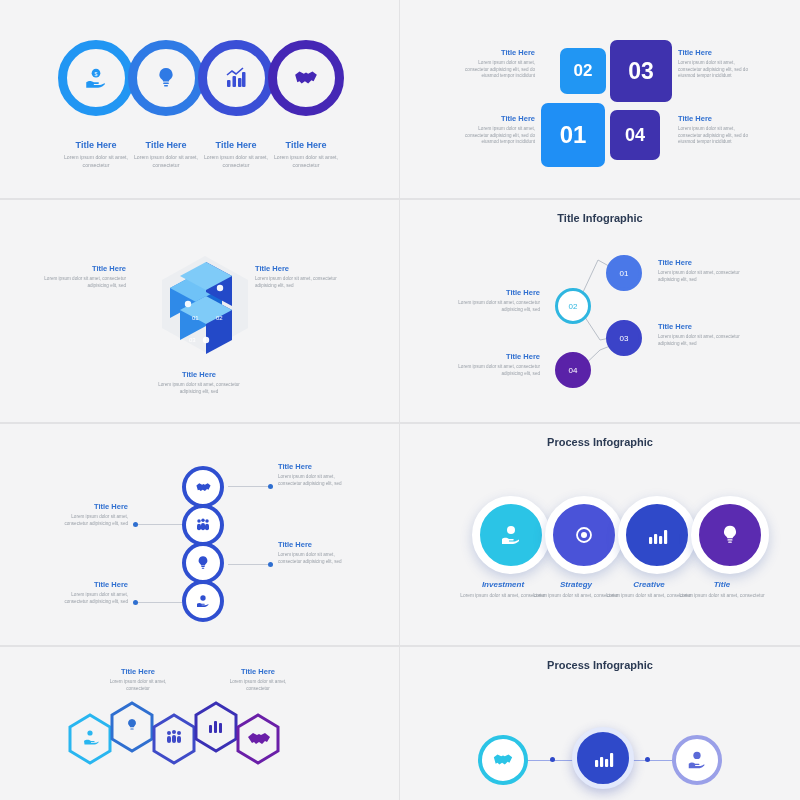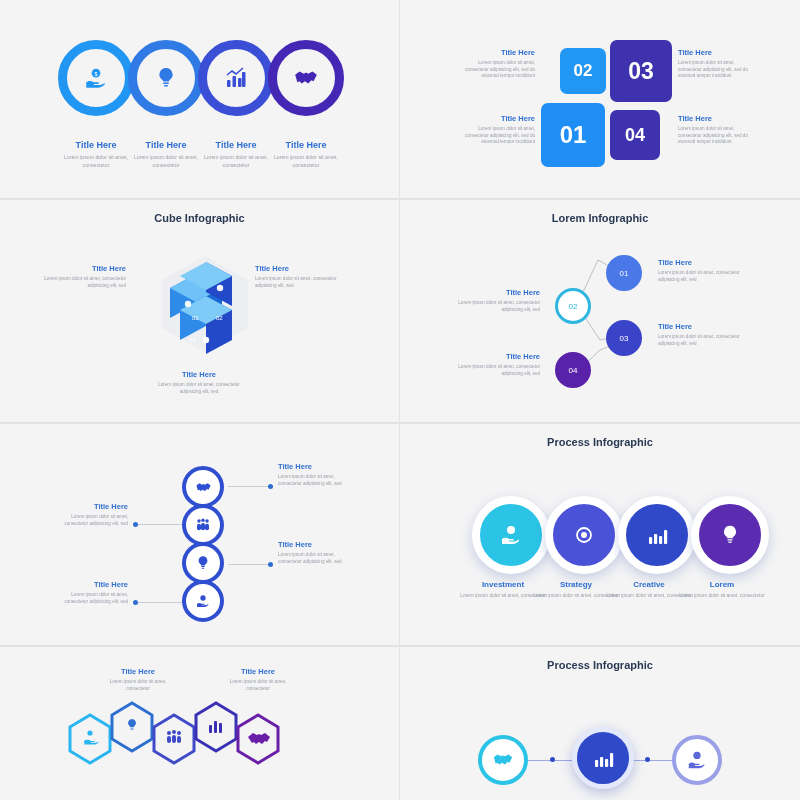--- a/index.html
+++ b/index.html
@@ -51,21 +51,21 @@
   .p4txt .sub{font-size:4.6px;margin-top:3px;}
 
   
   .p5r{position:absolute;border-radius:50%;box-sizing:border-box;border:4px solid #2f4fd0;background:#fff;display:flex;align-items:center;justify-content:center;width:42px;height:42px;}
   .p5txt{position:absolute;width:80px;}
   .p5txt .ttl{font-size:7.5px;}
   .p5txt .sub{font-size:4.6px;margin-top:3px;}
   .dot{position:absolute;width:5px;height:5px;border-radius:50%;background:#2f6fd0;}
   .dline{position:absolute;height:1px;background:#c8ccd4;}
   .p6txt{position:absolute;top:580px;width:100px;text-align:center;}
-  .p6txt .ttl{font-size:8px;}
+  .p6txt .ttl{font-size:8px;font-style:italic;}
   .p6txt .sub{font-size:4.8px;margin-top:4px;}
   .p7txt{position:absolute;width:80px;text-align:center;}
   .p7txt .ttl{font-size:7.5px;}
   .p7txt .sub{font-size:4.6px;margin-top:3px;}
 
   
   .p8ring{position:absolute;border-radius:50%;box-sizing:border-box;display:flex;align-items:center;justify-content:center;}
 </style>
 </head>
 <body>
@@ -143,21 +143,20 @@
       <div class="ttl">Title Here</div>
       <div class="sub">Lorem ipsum dolor sit amet, consectetur adipisicing elit, sed do eiusmod tempor incididunt</div>
     </div>
     <div class="p2txt" style="left:278px;top:114px;">
       <div class="ttl">Title Here</div>
       <div class="sub">Lorem ipsum dolor sit amet, consectetur adipisicing elit, sed do eiusmod tempor incididunt</div>
     </div>
   </div>
 
   <div class="panel" id="p3" style="left:0;top:200px;width:399px;height:222px;">
-    <div class="hdr" style="position:absolute;left:0;top:12px;width:399px;font-size:11px;">Cube Infographic</div>
 
     <svg style="position:absolute;left:140px;top:44px;" width="130" height="120" viewBox="0 0 130 120">
 
       <polygon points="65,12 108,36 108,84 65,108 22,84 22,36" fill="#eceef1"></polygon>
 
       <polygon points="30,44 56,30 56,60 30,74" fill="#2f8ae8"></polygon>
       <polygon points="56,30 82,44 82,74 56,60" fill="#1769d6"></polygon>
       <polygon points="30,44 56,30 82,44 56,58" fill="#6fc2f7"></polygon>
 
       <polygon points="56,30 82,16 82,46 56,60" fill="#2f8ae8" opacity="0"></polygon>
@@ -194,21 +193,21 @@
       <div class="ttl">Title Here</div>
       <div class="sub">Lorem ipsum dolor sit amet, consectetur adipisicing elit, sed</div>
     </div>
     <div class="p3txt ctr" style="left:156px;top:170px;">
       <div class="ttl">Title Here</div>
       <div class="sub">Lorem ipsum dolor sit amet, consectetur adipisicing elit, sed</div>
     </div>
   </div>
 
   <div class="panel" id="p4" style="left:400px;top:200px;width:400px;height:222px;">
-    <div class="hdr" style="position:absolute;left:0;top:12px;width:400px;font-size:11px;">Lorem Infographic</div>
+    <div class="hdr" style="position:absolute;left:0;top:12px;width:400px;font-size:11px;">Title Infographic</div>
 
     <svg style="position:absolute;left:0;top:0;" width="400" height="222">
       <polyline points="177,105 198,60 225,75" fill="none" stroke="#b9bfc8" stroke-width="1"></polyline>
       <polyline points="177,105 200,140 225,135" fill="none" stroke="#b9bfc8" stroke-width="1"></polyline>
       <polyline points="177,172 200,150 225,140" fill="none" stroke="#b9bfc8" stroke-width="1"></polyline>
     </svg>
 
     <div class="cc" style="left:206px;top:55px;width:36px;height:36px;border:3px solid #4a78e8;background:#4a78e8;">
       <span>01</span>
     </div>
@@ -336,21 +335,21 @@
     </div>
     <div class="p6txt" style="left:126px;top:156px;">
       <div class="ttl">Strategy</div>
       <div class="sub">Lorem ipsum dolor sit amet, consectetur</div>
     </div>
     <div class="p6txt" style="left:199px;top:156px;">
       <div class="ttl">Creative</div>
       <div class="sub">Lorem ipsum dolor sit amet, consectetur</div>
     </div>
     <div class="p6txt" style="left:272px;top:156px;">
-      <div class="ttl">Lorem</div>
+      <div class="ttl">Title</div>
       <div class="sub">Lorem ipsum dolor sit amet, consectetur</div>
     </div>
   </div>
 
   <div class="panel" id="p7" style="left:0;top:647px;width:399px;height:153px;">
     <svg style="position:absolute;left:40px;top:50px;" width="340" height="110" viewBox="0 0 340 110">
       <g fill="none" stroke-width="3">
         <polygon points="30,30 50,18 70,30 70,54 50,66 30,54" stroke="#29b6f0"></polygon>
         <polygon points="72,18 92,6 112,18 112,42 92,54 72,42" stroke="#2f6fd0"></polygon>
         <polygon points="114,30 134,18 154,30 154,54 134,66 114,54" stroke="#3f4bc8"></polygon>

